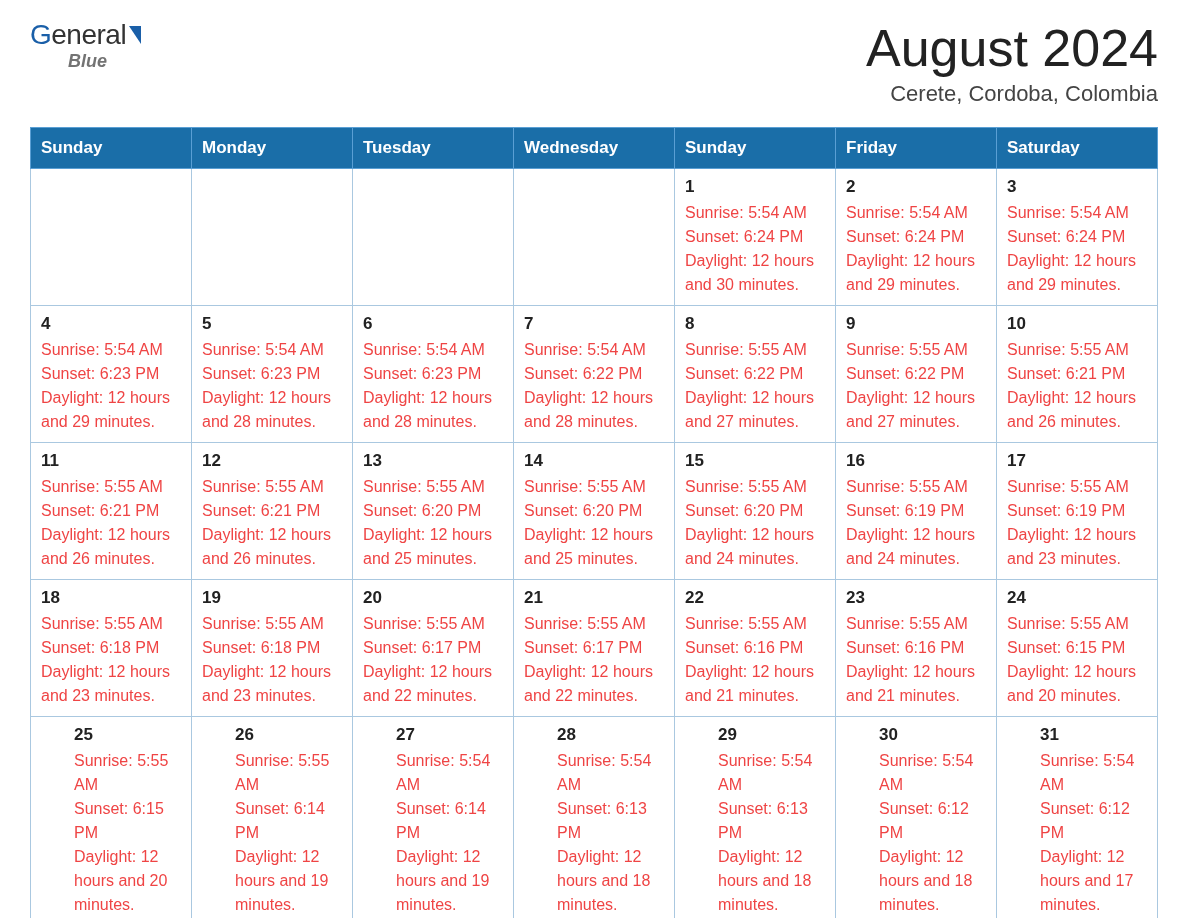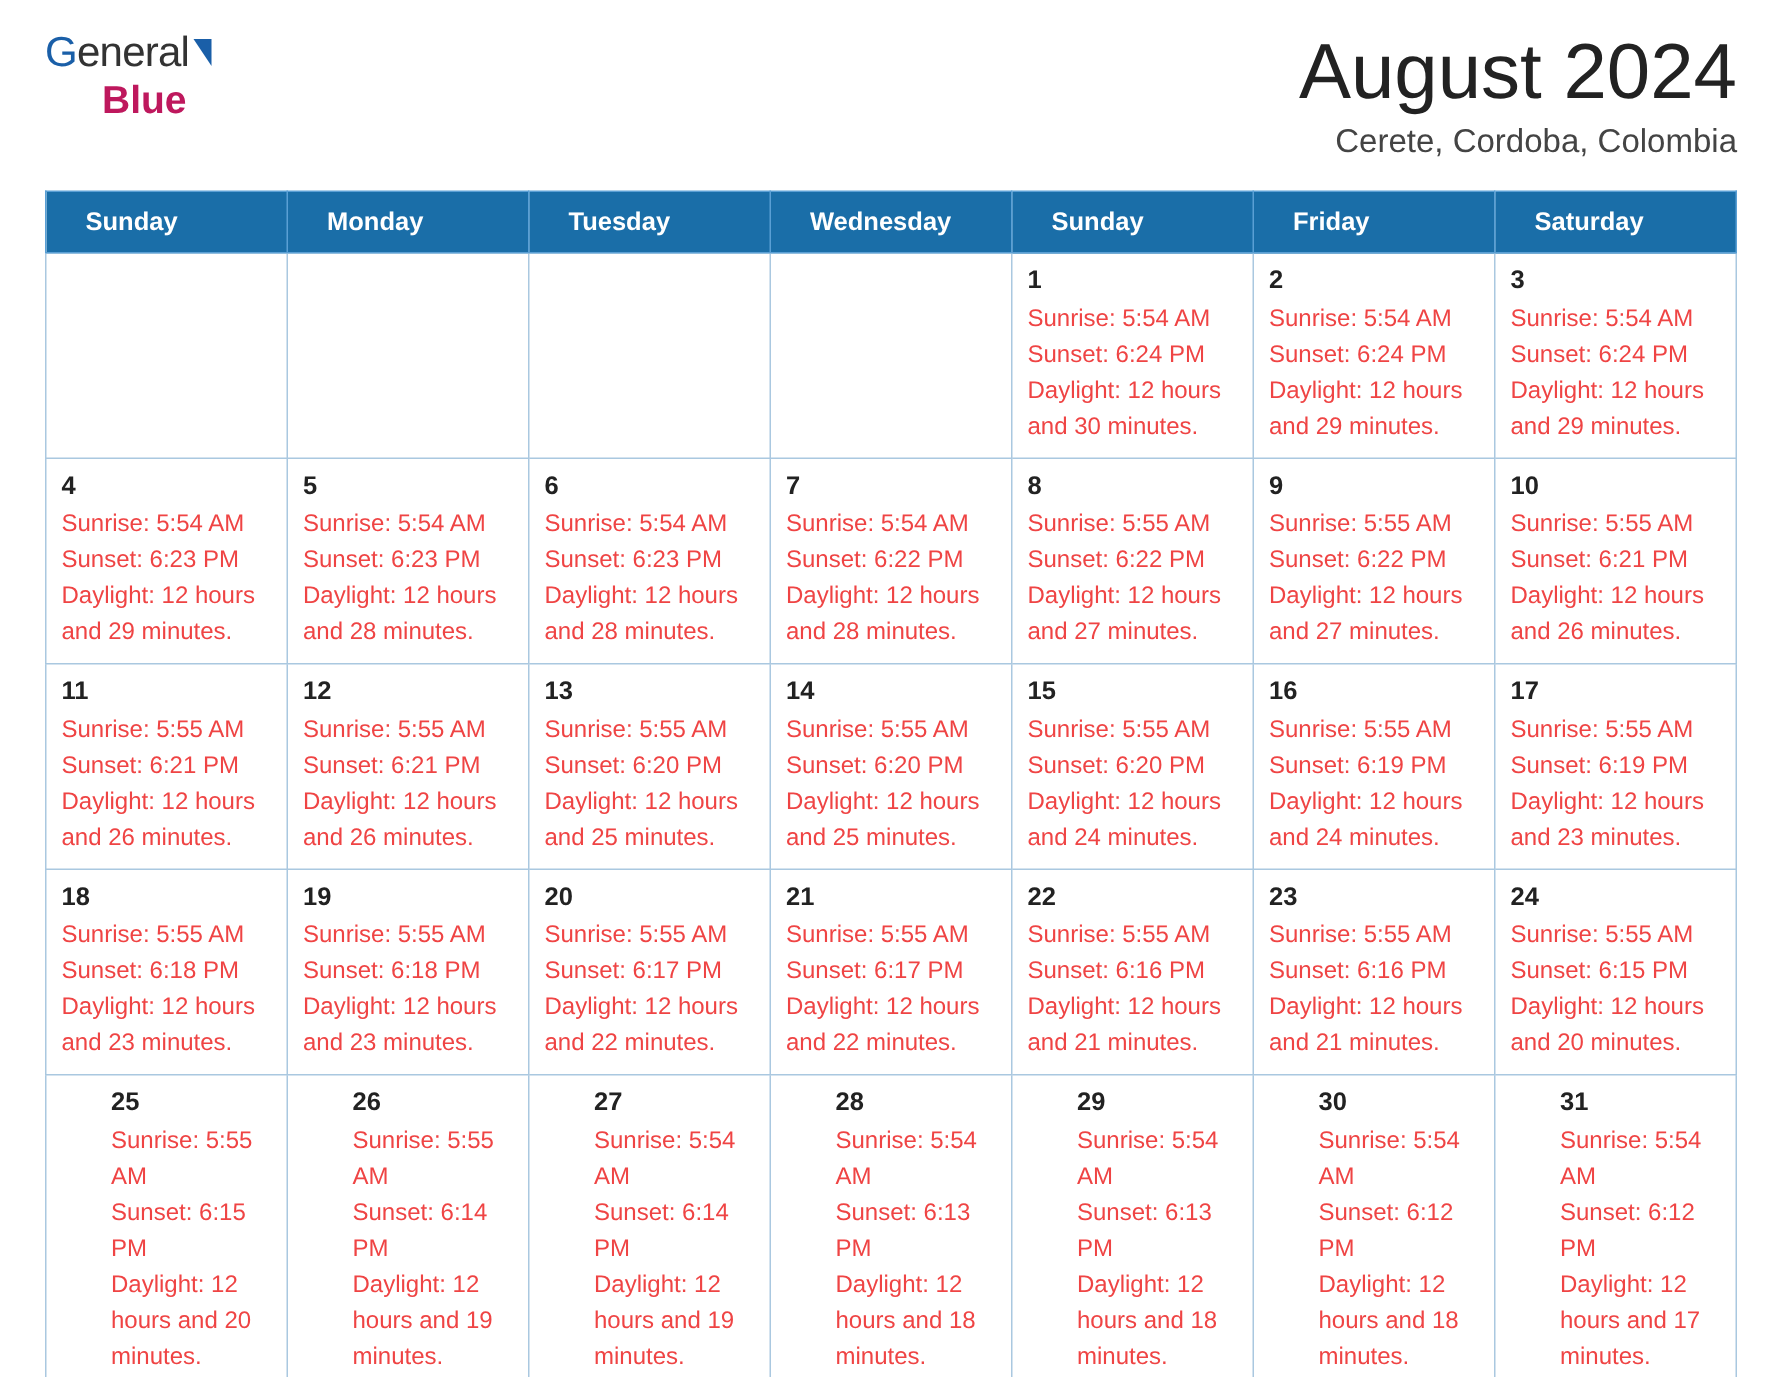--- a/index.html
+++ b/index.html
@@ -25,24 +25,25 @@
       font-size: 28px;
       font-weight: normal;
       color: #333;
       letter-spacing: -0.5px;
       line-height: 1.1;
     }
     .logo-general span.blue-g {
       color: #1a5fa8;
     }
     .logo-blue {
-      font-size: 26px;
+      font-size: 18px;
       font-weight: bold;
-      color: #be185d;
+      color: #737373;
       margin-left: 38px;
+      font-style: italic;
     }
     .logo-triangle {
       display: inline-block;
       width: 0;
       height: 0;
       border-left: 12px solid transparent;
       border-right: 0px solid transparent;
       border-top: 18px solid #1a5fa8;
       margin-left: 3px;
       vertical-align: middle;
@@ -65,21 +66,21 @@
     table {
       width: 100%;
       border-collapse: collapse;
       table-layout: fixed;
     }
     th {
       background-color: #1a6ea8;
       color: #fff;
       font-size: 17px;
       font-weight: bold;
-      padding: 10px 26px;
+      padding: 10px 10px;
       text-align: left;
       border: 1px solid #5a9fd4;
     }
     td {
       border: 1px solid #aac8e0;
       vertical-align: top;
       padding: 8px 10px;
       height: 110px;
       font-size: 13px;
       color: #222;

